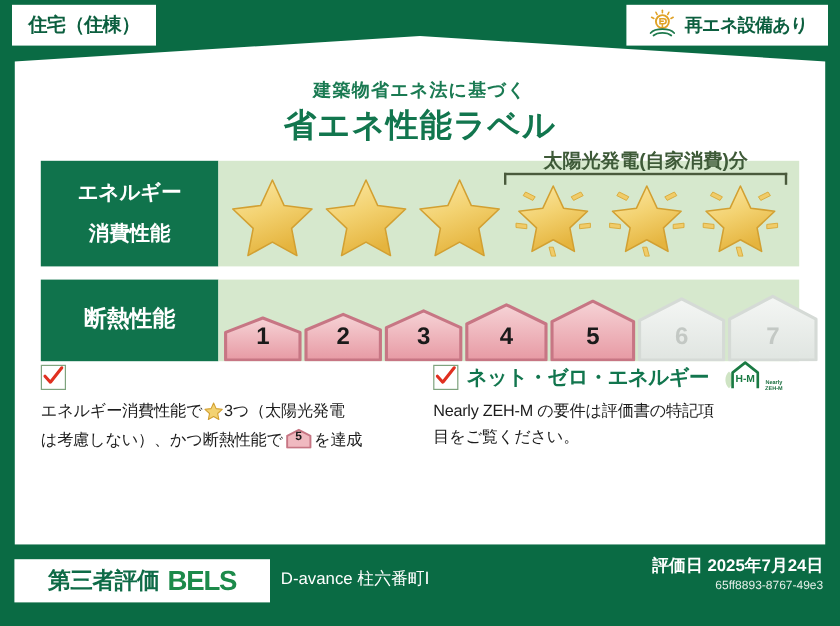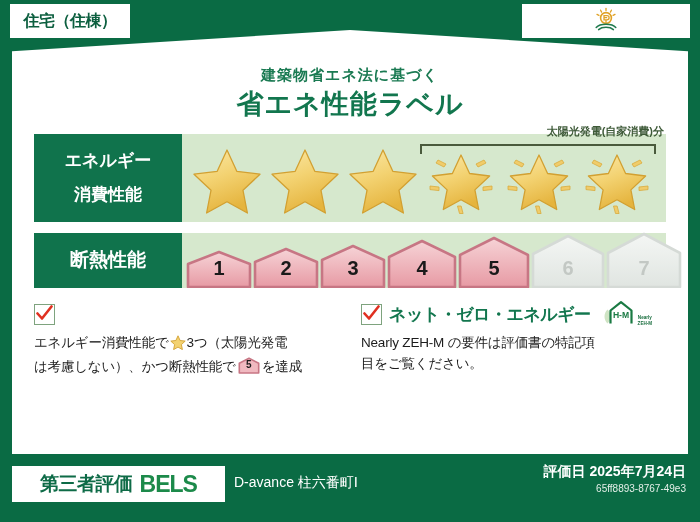--- a/index.html
+++ b/index.html
@@ -97,21 +97,21 @@
     letter-spacing: 1px;
   }
 
   
   .row {
     position: absolute;
     display: flex;
     align-items: stretch;
   }
   .row-energy { left: 22px; top: 104px; width: 632px; height: 88px; }
-  .row-insul  { left: 22px; top: 203px; width: 632px; height: 55px; }
+  .row-insul  { left: 22px; top: 203px; width: 632px; height: 68px; }
 
   .row-label {
     width: 148px;
     background: #10734c;
     color: #ffffff;
     display: flex;
     flex-direction: column;
     align-items: center;
     justify-content: center;
     font-weight: bold;
@@ -156,22 +156,22 @@
     height: 10px;
     border: 2px solid #4a5a3c;
     border-bottom: none;
     box-sizing: border-box;
   }
   .solar-caption {
     position: absolute;
     top: -10px;
     left: 230px;
     width: 252px;
-    text-align: right;
-    font-size: 11px;
+    text-align: center;
+    font-size: 16px;
     font-weight: bold;
     color: #3e5a38;
     white-space: nowrap;
   }
 
   
   .houses {
     position: absolute;
     left: 4px; top: 0;
     height: 100%;
@@ -342,20 +342,21 @@
             <line x1="4.0" y1="7.4" x2="5.9" y2="8.4"></line>
             <line x1="22.0" y1="7.4" x2="20.1" y2="8.4"></line>
           </g>
           <circle cx="13" cy="11" r="5.4" fill="none" stroke="#e0a226" stroke-width="1.6"></circle>
           <path d="M11.0 8.6 h3.0 a2.1 2.1 0 0 1 0 4.2 h-3.0 z M11.0 10.7 h3.2" fill="none" stroke="#e0a226" stroke-width="1.3"></path>
           <path d="M13 13.4 v2.6" stroke="#e0a226" stroke-width="1.3" stroke-linecap="round"></path>
           <path d="M3.2 20.5 C7 16.3 19 16.3 22.8 20.5" fill="none" stroke="#1f7a4d" stroke-width="1.5" stroke-linecap="round"></path>
           <path d="M5.6 22.6 C9 19.6 17 19.6 20.4 22.6" fill="none" stroke="#1f7a4d" stroke-width="1.5" stroke-linecap="round"></path>
         </svg>
       </span>
+      <span class="tag-text">再エネ設備あり</span>
     </div>
   </div>
 
   <div class="panel">
     <div class="panel-inner">
 
       <div class="title-small">建築物省エネ法に基づく</div>
       <div class="title-large">省エネ性能ラベル</div>
 
       <div class="row row-energy">

